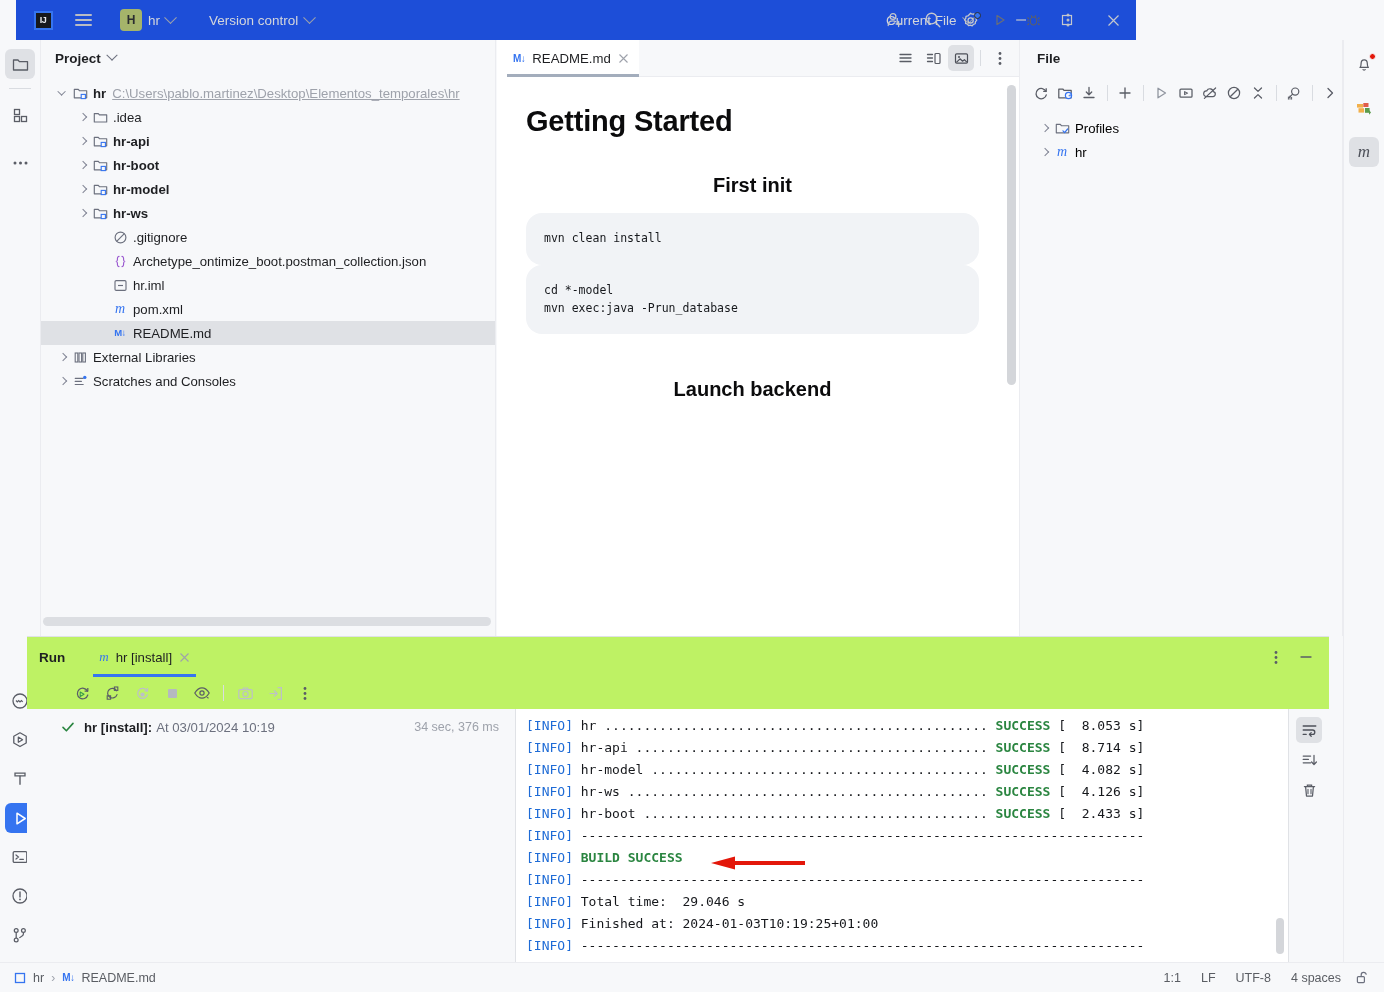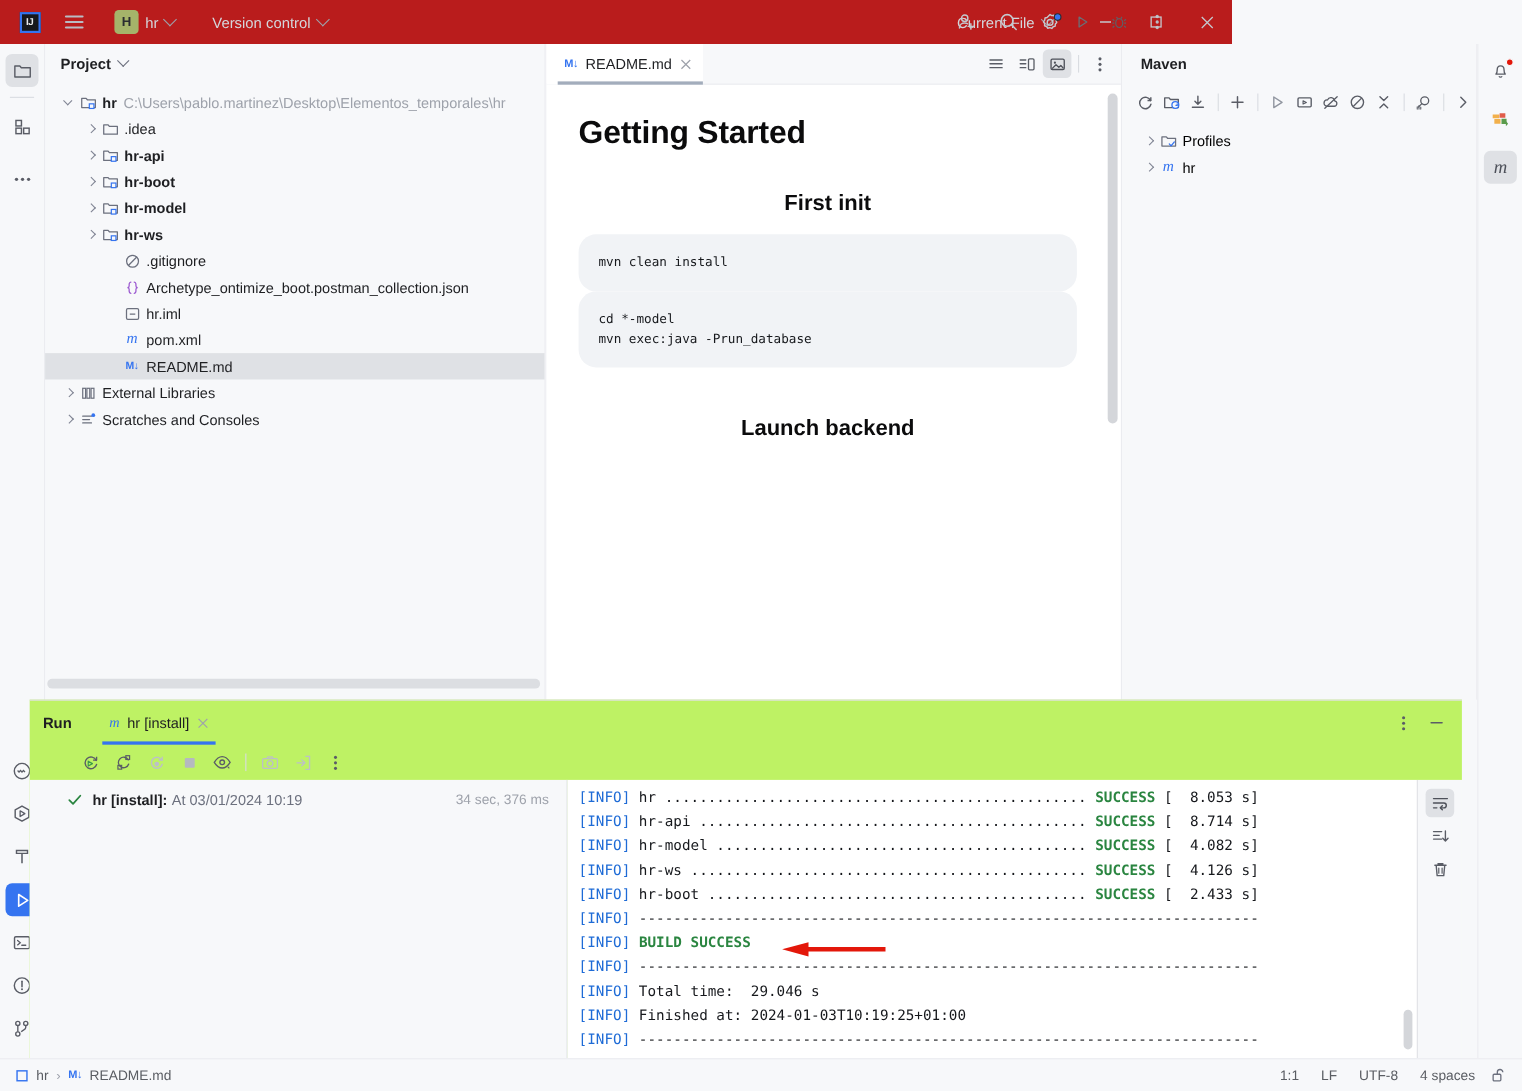--- a/index.html
+++ b/index.html
@@ -7,22 +7,22 @@
     width: 1384px; height: 992px;
     font-family: "Liberation Sans", sans-serif;
     background: #f7f8fa;
     overflow: hidden;
     -webkit-font-smoothing: antialiased;
   }
   .app { position: relative; width: 1384px; height: 992px; }
 
   
   .titlebar {
-    position: absolute; top: 0; left: 0; width: 1120px; height: 40px;
-    background: #b91c1c; display: flex; align-items: center;
+    position: absolute; top: 0; left: 16px; width: 1120px; height: 40px;
+    background: #1d4ed8; display: flex; align-items: center;
     color: #cdd0d6;
   }
   .tb-left { display: flex; align-items: center; gap: 0; padding-left: 8px; }
   .tb-ij {
     width: 26px; height: 26px; margin: 0 6px;
     display: flex; align-items: center; justify-content: center;
   }
   .ij-logo {
     width: 19px; height: 19px; border: 2px solid #3574f0; background: #16181c;
     display: flex; align-items: center; justify-content: center;
@@ -77,21 +77,21 @@
   .trow.sel { background: #dfe1e5; }
   .tw { display: inline-flex; width: 16px; justify-content: center; align-items: center; flex: 0 0 16px;}
   .arrow-r { width: 6px; height: 6px; border-right: 1.4px solid #818594; border-top: 1.4px solid #818594;
              transform: rotate(45deg); }
   .arrow-d { width: 6px; height: 6px; border-right: 1.4px solid #818594; border-top: 1.4px solid #818594;
              transform: rotate(135deg) translateY(2px); }
   .ico { width: 18px; height: 16px; display: inline-flex; align-items: center; justify-content: center;
          margin-right: 4px; flex: 0 0 18px; }
   .lbl { font-size: 13.2px; }
   .lbl.b { font-weight: 700; }
-  .lbl.path { color: #9ea2ab; font-weight: 400; margin-left: 6px; }
+  .lbl.path { color: #9ea2ab; font-weight: 400; margin-left: 6px; text-decoration: underline; }
   .hscroll { position: absolute; left: 2px; bottom: 10px; width: 448px; height: 9px;
              background: #dcdee2; border-radius: 5px; }
 
   
   .editor-area {
     position: absolute; left: 497px; top: 40px; width: 523px; height: 596px;
     background: #ffffff; border-right: 1px solid #ebecf0;
   }
   .tabstrip { height: 37px; display: flex; align-items: center; background: #f7f8fa;
               border-bottom: 1px solid #ebecf0; position: relative; }
@@ -556,21 +556,21 @@
       <div class="md-code">mvn clean install</div>
       <div class="md-code" style="white-space:pre-line">cd *-model
 mvn exec:java -Prun_database</div>
       <div class="md-h2 sp">Launch backend</div>
     </div>
     <div class="vscroll"></div>
   </div>
 
   <div class="maven-panel">
     <div class="mv-head">
-      <span class="panel-title">Maven</span>
+      <span class="panel-title">File</span>
     </div>
     <div class="mv-toolbar">
       <div class="mv-btn">
         <svg width="16" height="16" viewBox="0 0 16 16">
           <path d="M13 6.5 A5.2 5.2 0 1 0 13.3 9.8" fill="none" stroke="#5a5d66" stroke-width="1.3" stroke-linecap="round"></path>
           <path d="M10.2 6.3 h3 v-3" fill="none" stroke="#5a5d66" stroke-width="1.3" stroke-linejoin="round"></path>
         </svg>
       </div>
       <div class="mv-btn">
         <svg width="16" height="16" viewBox="0 0 16 16">

